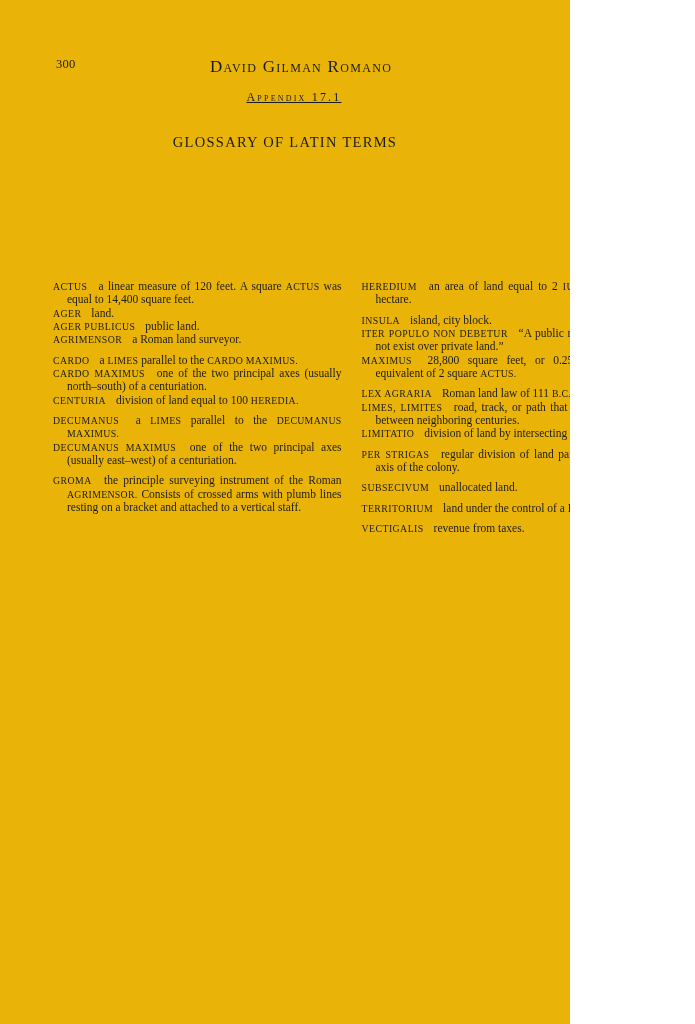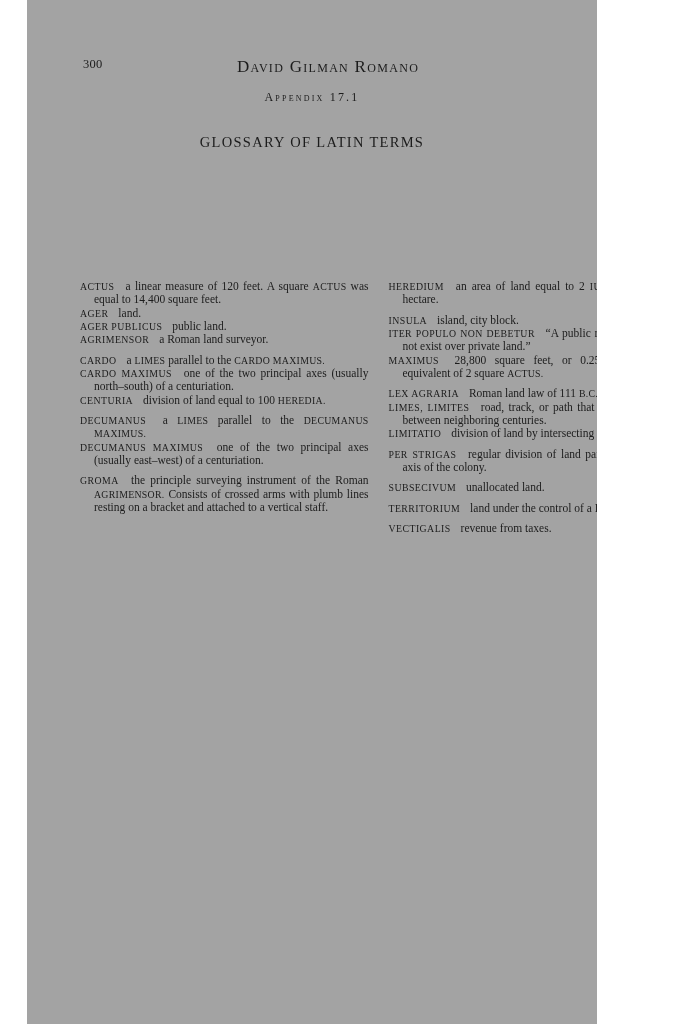--- a/index.html
+++ b/index.html
@@ -4,52 +4,52 @@
 <style>
   html, body {
     margin: 0;
     padding: 0;
     background: #ffffff;
   }
   .page {
     position: relative;
     width: 570px;
     height: 1024px;
-    background: #a3a3a3;
+    background: #eab308;
     color: #1c1c1c;
     font-family: "Liberation Serif", "DejaVu Serif", serif;
     overflow: hidden;
-    margin-left: 27px;
   }
   .page-number {
     position: absolute;
     left: 56px;
     top: 57px;
     font-size: 12.5px;
     letter-spacing: 0.3px;
   }
   .running-head {
     position: absolute;
     left: 16px;
     top: 57px;
     width: 100%;
     text-align: center;
     font-variant: small-caps;
     font-size: 17px;
     letter-spacing: 1.3px;
   }
   .appendix-line {
     position: absolute;
-    left: 0;
+    left: 9px;
     top: 90px;
     width: 100%;
     text-align: center;
     font-variant: small-caps;
     font-size: 12px;
     letter-spacing: 2.2px;
+    text-decoration: underline;
   }
   .page-title {
     position: absolute;
     left: 0;
     top: 134px;
     width: 100%;
     text-align: center;
     font-size: 14.5px;
     letter-spacing: 1.3px;
   }

